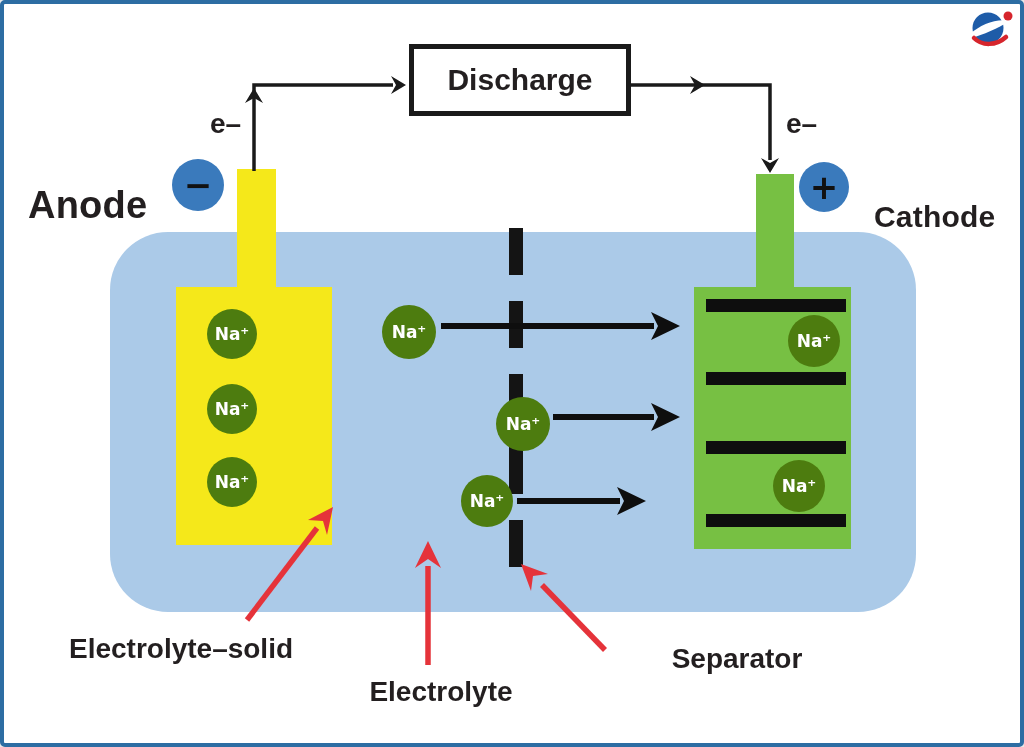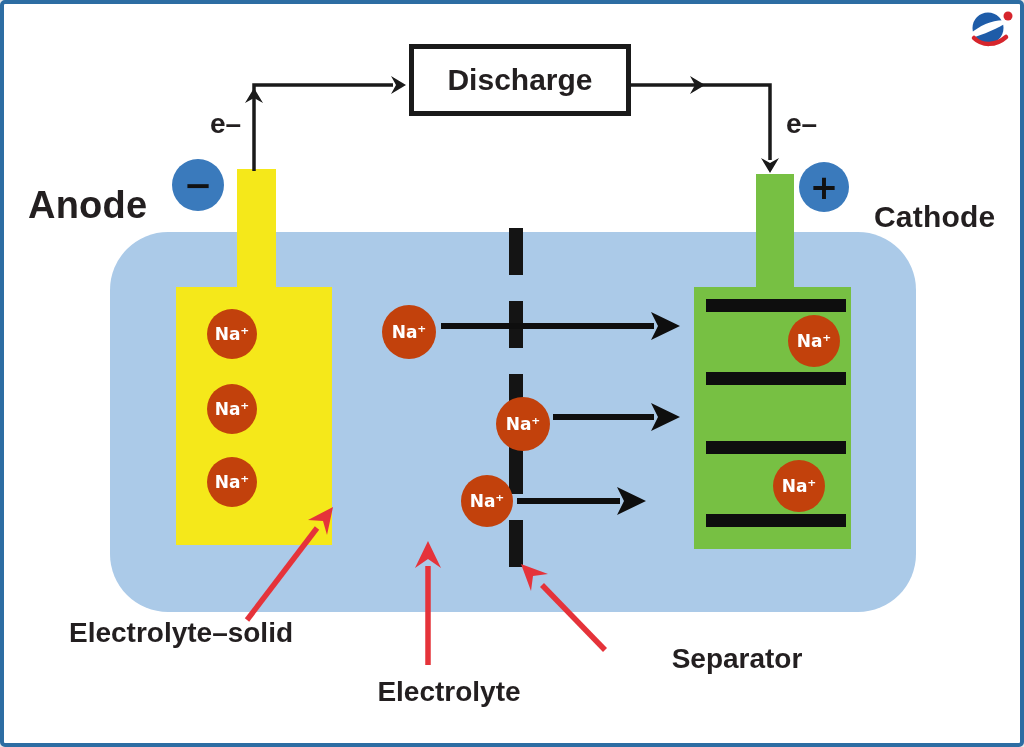--- a/index.html
+++ b/index.html
@@ -36,21 +36,21 @@
   .cathode-bar  { position:absolute; left:702px; width:140px; height:13px; background:#0e0e0e; z-index:3; }
 
   
   .separator {
     position:absolute; left:505px; top:224px; width:14px; height:339px; z-index:3;
     background:repeating-linear-gradient(to bottom, #141414 0px, #141414 47px, transparent 47px, transparent 73px);
   }
 
   
   .ion {
-    position:absolute; border-radius:50%; background:#c2410c; z-index:5;
+    position:absolute; border-radius:50%; background:#4d7c0f; z-index:5;
     display:flex; align-items:center; justify-content:center;
     color:#fff; font-weight:700; font-size:17px;
     font-family:"DejaVu Sans", sans-serif;
   }
 
   
   .term-circle {
     position:absolute; border-radius:50%; background:#3A7ABC; z-index:6;
     display:flex; align-items:center; justify-content:center;
     color:#111; font-weight:900; font-size:34px; line-height:1;
@@ -135,19 +135,19 @@
   <div class="ion" style="left:203px; top:380px; width:50px; height:50px;">Na⁺</div>
   <div class="ion" style="left:203px; top:453px; width:50px; height:50px;">Na⁺</div>
 
   <div class="ion" style="left:378px; top:301px; width:54px; height:54px;">Na⁺</div>
   <div class="ion" style="left:492px; top:393px; width:54px; height:54px;">Na⁺</div>
   <div class="ion" style="left:457px; top:471px; width:52px; height:52px;">Na⁺</div>
 
   <div class="ion" style="left:784px; top:311px; width:52px; height:52px;">Na⁺</div>
   <div class="ion" style="left:769px; top:456px; width:52px; height:52px;">Na⁺</div>
 
-  <div class="annotation" style="left:27px; top:612px; width:300px;">
+  <div class="annotation" style="left:27px; top:628px; width:300px;">
     <div>Electrolyte–solid</div>
   </div>
-  <div class="annotation" style="left:345px; top:671px; width:200px;">Electrolyte</div>
+  <div class="annotation" style="left:337px; top:671px; width:200px;">Electrolyte</div>
   <div class="annotation" style="left:633px; top:638px; width:200px;">Separator</div>
 
 </div>
 
 </body></html>

